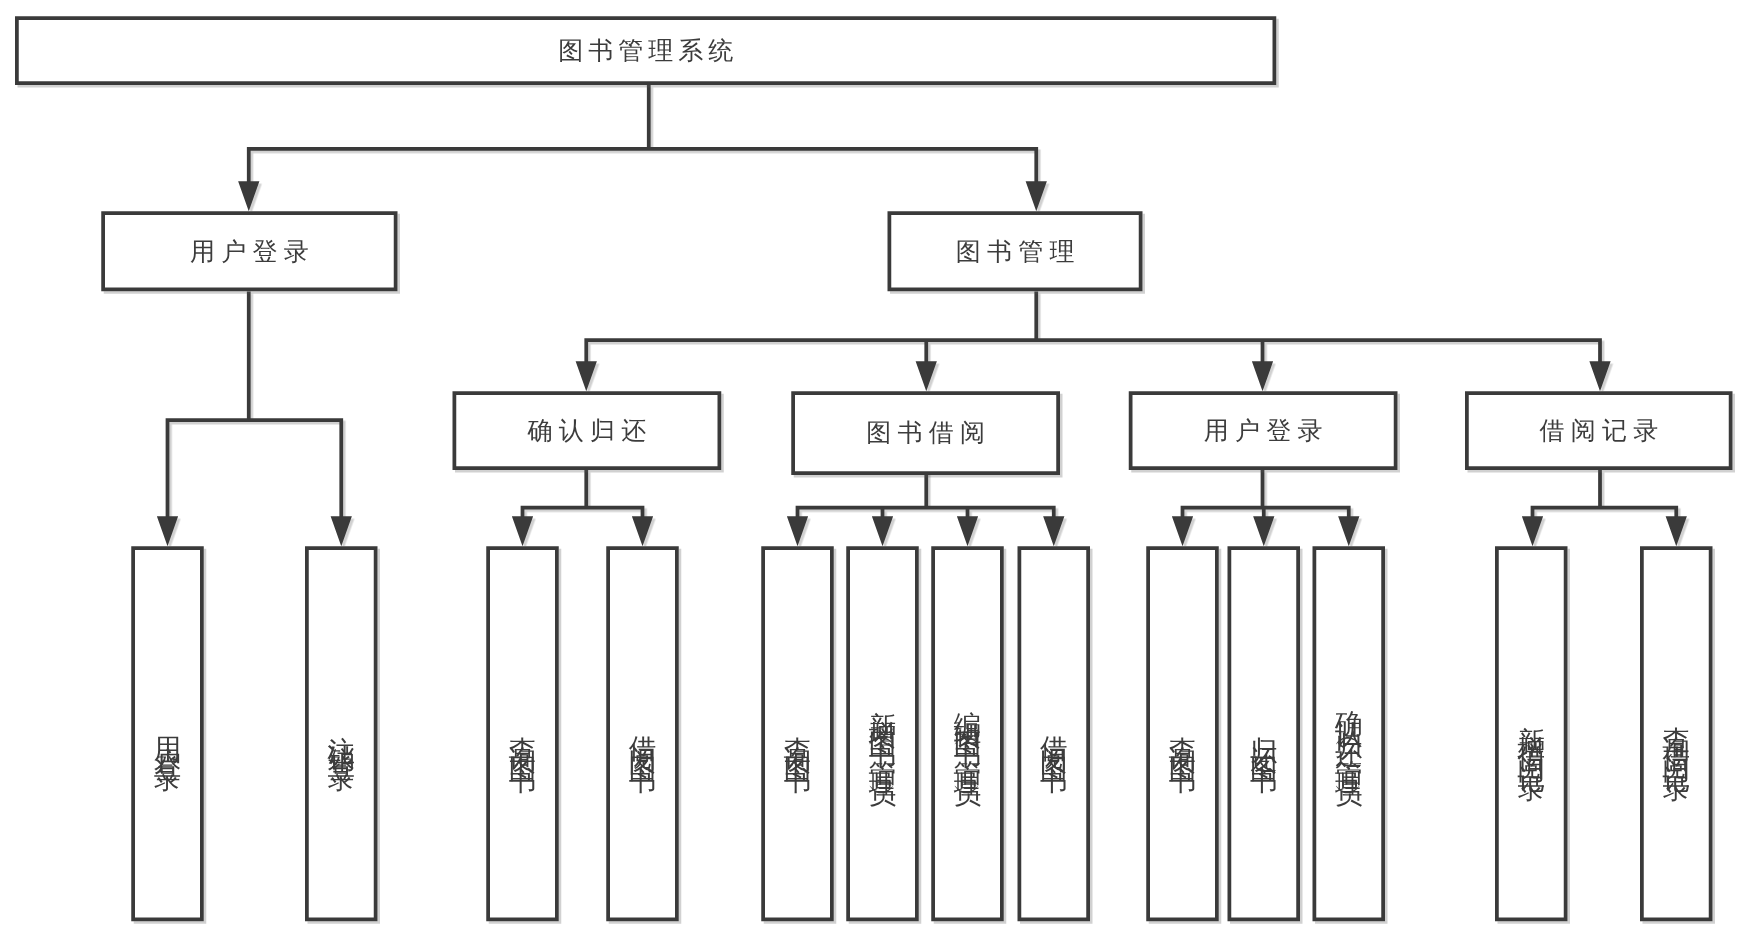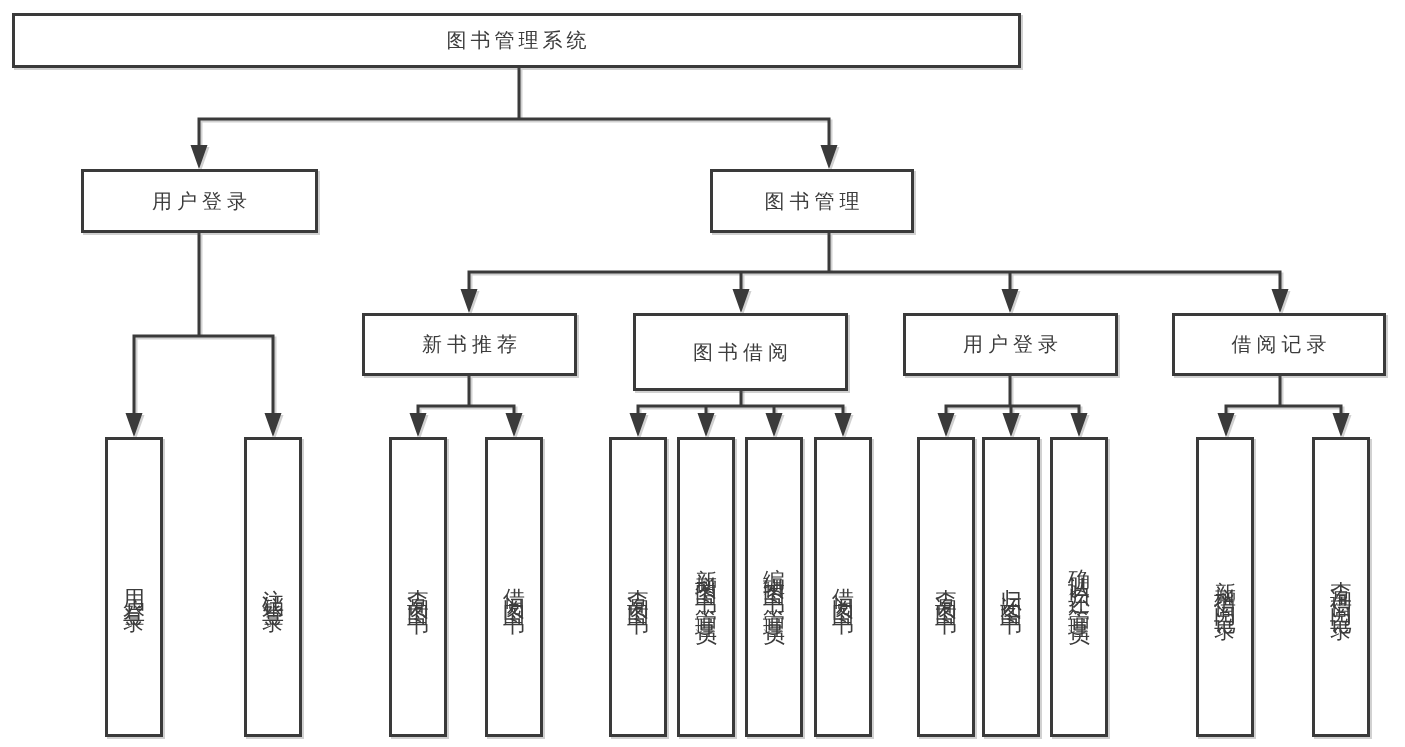--- a/index.html
+++ b/index.html
@@ -108,23 +108,23 @@
   </div>
 
   <div class="box" style="left:81px; top:169px; width:237px; height:64px;">
     <span class="hlabel">用户登录</span>
   </div>
   <div class="box" style="left:710px; top:169px; width:204px; height:64px;">
     <span class="hlabel">图书管理</span>
   </div>
 
   <div class="box" style="left:362px; top:313px; width:215px; height:63px;">
-    <span class="hlabel">新书推荐</span>
+    <span class="hlabel">确认归还</span>
   </div>
-  <div class="box" style="left:633px; top:313px; width:215px; height:78px;">
+  <div class="box" style="left:633px; top:313px; width:215px; height:67px;">
     <span class="hlabel">图书借阅</span>
   </div>
   <div class="box" style="left:903px; top:313px; width:215px; height:63px;">
     <span class="hlabel">用户登录</span>
   </div>
   <div class="box" style="left:1172px; top:313px; width:214px; height:63px;">
     <span class="hlabel">借阅记录</span>
   </div>
 
   <div class="box vbox" style="left:105px; top:437px; width:58px; height:300px;">

